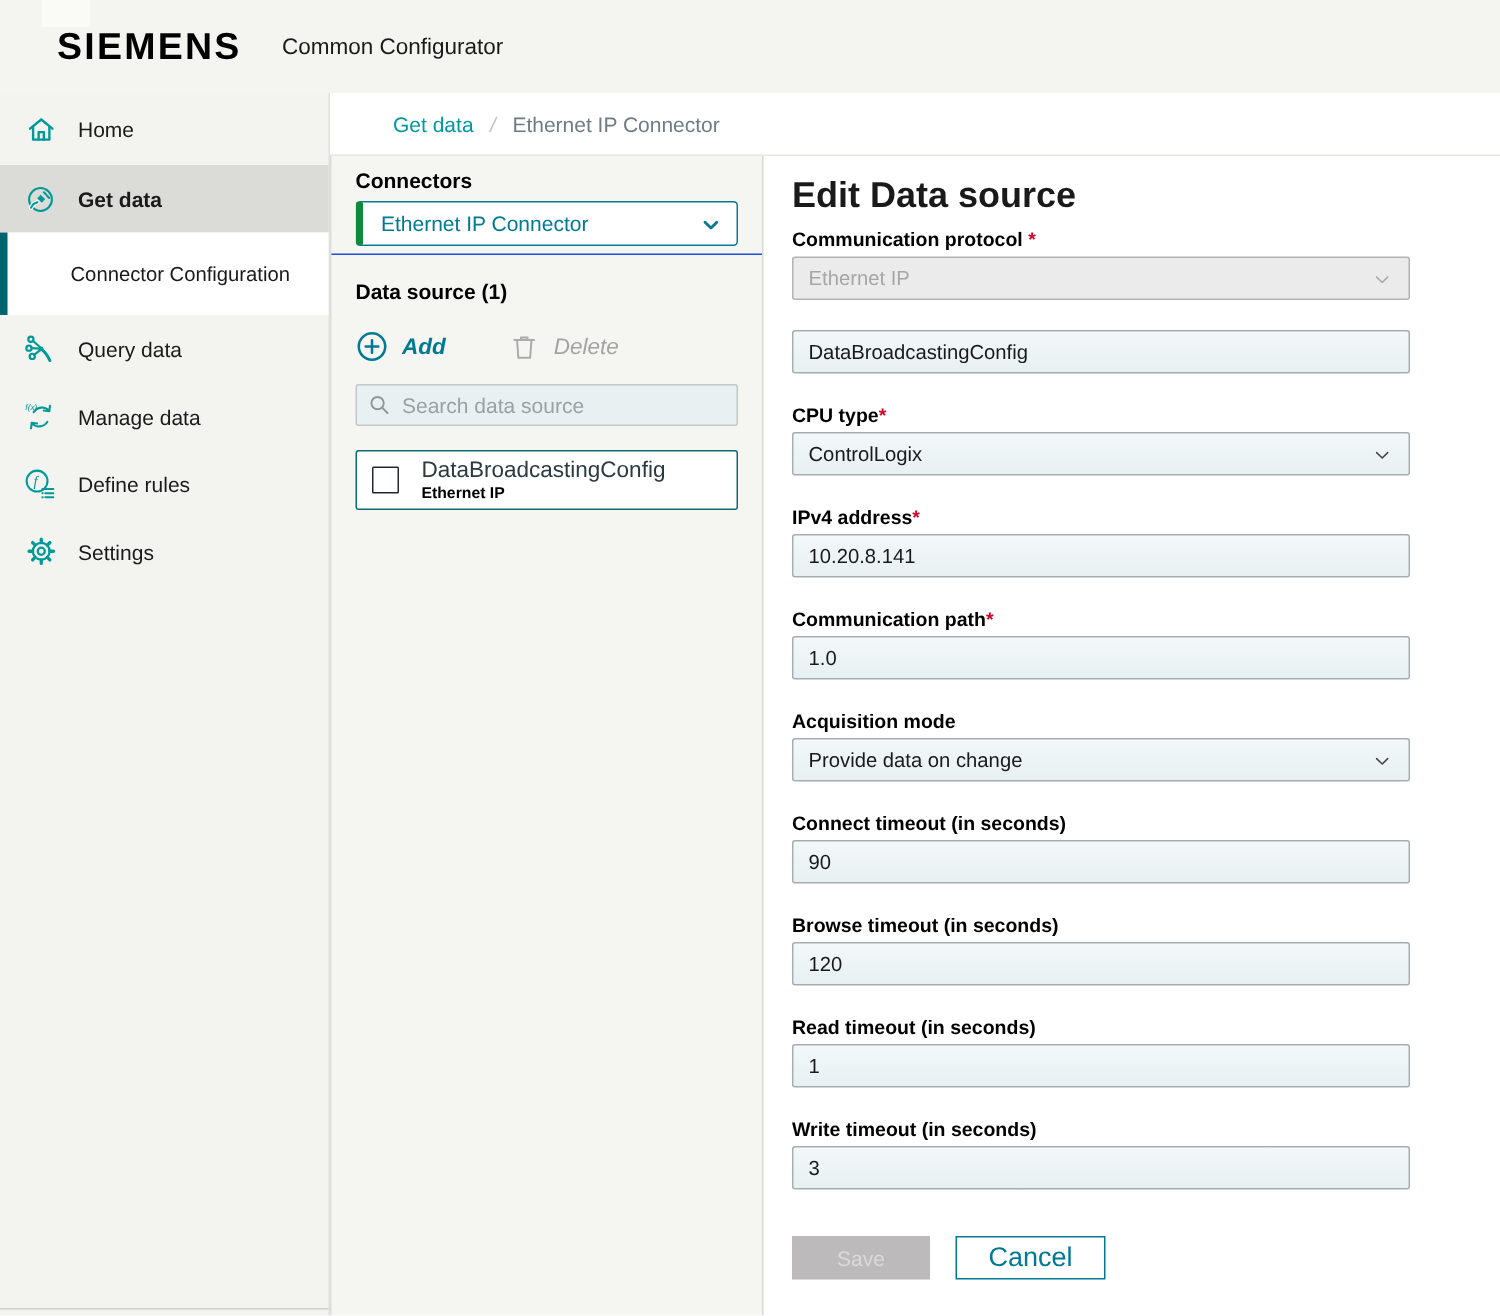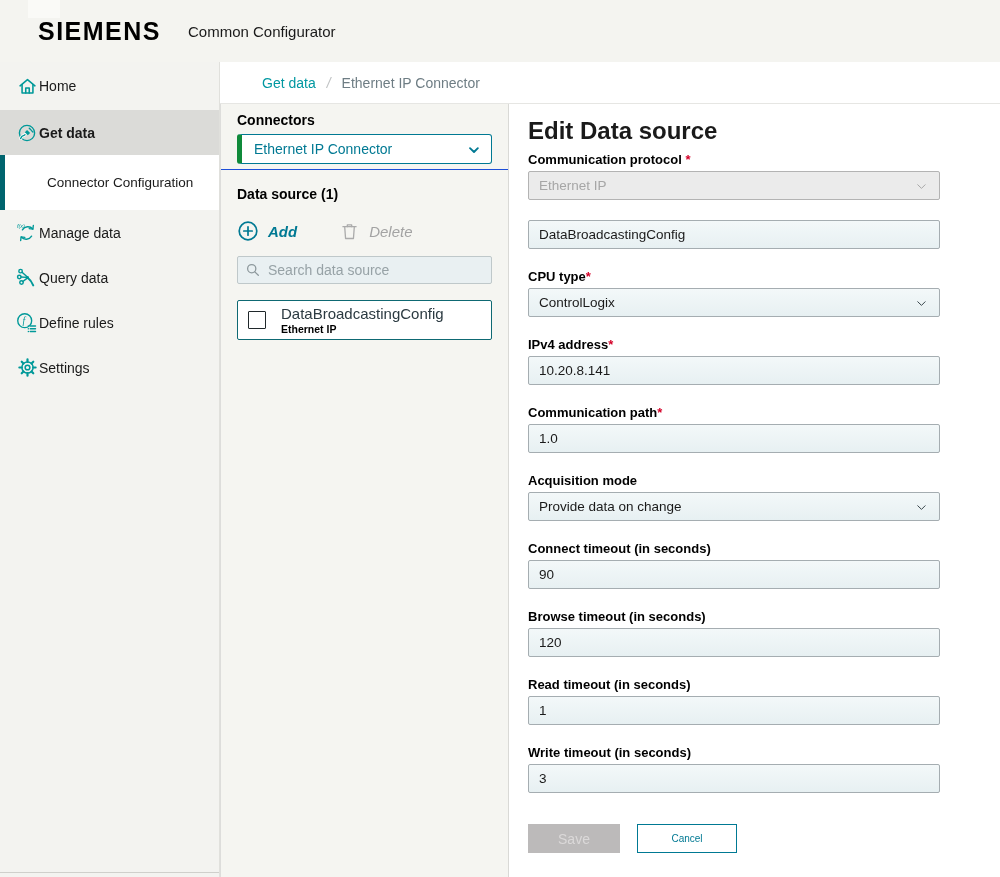--- a/index.html
+++ b/index.html
@@ -11,21 +11,21 @@
   svg { display:block; }
 
   
   .header { position:absolute; left:0; top:0; width:1000px; height:67px; background:#f4f4f0; border-bottom:1px solid #e4e4e0; }
   .corner-patch { position:absolute; left:28px; top:0; width:32px; height:18px; background:#fafaf7; }
   .logo { position:absolute; left:38px; top:17px; font-size:25px; font-weight:800; letter-spacing:1.5px; color:#000; }
   .app-title { position:absolute; left:188px; top:23px; font-size:15px; color:#1a1a1a; }
 
   
   .sidebar { position:absolute; left:0; top:62px; width:220px; bottom:0; background:#f3f3f0; border-right:1px solid #e0e0dc; }
-  .nav-item { position:relative; display:flex; align-items:center; padding-left:15px; font-size:14px; color:#1a1a1a; cursor:pointer; }
+  .nav-item { position:relative; display:flex; align-items:center; gap:13px; padding-left:15px; font-size:14px; color:#1a1a1a; cursor:pointer; }
   .nav-item .ni { width:24px; display:flex; justify-content:center; }
   .nav-home { height:48px; }
   .nav-active { height:45px; background:#dbdbd8; font-weight:700; }
   .nav-child { height:55px; background:#ffffff; border-left:5px solid #00646e; padding-left:42px; font-size:13.5px; }
   .nav-plain { height:45px; }
   .sidebar-bottom-line { position:absolute; left:0; bottom:4px; width:219px; height:1px; background:#cfcfcb; }
 
   
   .breadcrumb-bar { position:absolute; left:220px; top:62px; right:0; height:42px; background:#ffffff; border-bottom:1px solid #e6e6e3; display:flex; align-items:center; padding-left:42px; font-size:14px; }
   .bc-link { color:#0098a1; cursor:pointer; }
@@ -58,21 +58,21 @@
   .form-title { font-size:24px; font-weight:600; color:#1a1a1a; line-height:30px; margin-bottom:6px; }
   .fgroup { width:412px; margin-bottom:20px; }
   .flabel { display:block; font-size:13px; font-weight:700; line-height:16px; margin-bottom:3px; color:#000; }
   .req { color:#d40028; }
   .tin { width:100%; height:29px; border:1px solid #a5adb1; border-radius:2px; background:linear-gradient(#f3f8f9,#e7f0f2); font-size:13.5px; color:#1a1a1a; padding:0 10px; outline:none; font-family:inherit; }
   .fselect { width:100%; height:29px; border:1px solid #a5adb1; border-radius:2px; background:linear-gradient(#f3f8f9,#e7f0f2); font-size:13.5px; color:#1a1a1a; padding:0 10px; display:flex; align-items:center; position:relative; cursor:pointer; }
   .fselect .chev { position:absolute; right:10px; top:7px; }
   .fselect.disabled { background:#ebebeb; border-color:#b3b3b3; color:#a6a6a6; cursor:default; }
   .btn-row { display:flex; margin-top:31px; }
   .btn-save { width:92px; height:29px; background:#bcbaba; color:#dbd9d9; border:none; font-size:14px; font-family:inherit; }
-  .btn-cancel { width:100px; height:29px; margin-left:17px; background:#fff; border:1.5px solid #007993; color:#007993; font-size:10px; font-family:inherit; cursor:pointer; }
+  .btn-cancel { width:100px; height:29px; margin-left:17px; background:#fff; border:1.5px solid #007993; color:#007993; font-size:18px; font-family:inherit; cursor:pointer; }
 </style>
 </head>
 <body>
 
 <div class="header">
   <div class="corner-patch"></div>
   <div class="logo">SIEMENS</div>
   <div class="app-title">Common Configurator</div>
 </div>
 
@@ -94,45 +94,45 @@
         <path d="M9.6 11.1 L12.9 14.4 L15.4 11.9 L12.1 8.6 Z" fill="#009999" stroke="none"></path>
         <path d="M14.5 6.8 L16.2 8.5 M16.9 9.4 L18.4 10.9"></path>
         <path d="M9.8 13.8 C8.6 15 7.6 14.6 6.6 15.6 C5.9 16.3 5.8 17.2 5 18" stroke="#ffffff" stroke-width="3.2"></path>
         <path d="M9.8 13.8 C8.6 15 7.6 14.6 6.6 15.6 C5.9 16.3 5.8 17.2 5 18"></path>
       </svg>
     </span>
     <span>Get data</span>
   </div>
   <div class="nav-item nav-child">
     <span>Connector Configuration</span>
-  </div>
-  <div class="nav-item nav-plain">
-    <span class="ni">
-      <svg width="22" height="22" viewBox="0 0 24 24" fill="none" stroke="#009999" stroke-width="1.5" stroke-linecap="round" stroke-linejoin="round">
-        <path d="M7 8.5 A7 7 0 0 1 18.3 7.6"></path>
-          <path d="M18.9 3.8 L18.4 7.8 L14.4 7.3"></path>
-        <path d="M17 15.5 A7 7 0 0 1 5.7 16.4"></path>
-          <path d="M5.1 20.2 L5.6 16.2 L9.6 16.7"></path>
-        <text x="1" y="7" font-size="6" font-style="italic" fill="#009999" stroke="none" font-family="Liberation Sans,sans-serif">f(x)</text>
-      </svg>
-    </span>
-    <span>Manage data</span>
   </div>
   <div class="nav-item nav-plain">
     <span class="ni">
       <svg width="22" height="22" viewBox="0 0 24 24" fill="none" stroke="#009999" stroke-width="1.6" stroke-linecap="round" stroke-linejoin="round">
         <path d="M12.5 11.5 C15 13.5 17.3 16.5 18.8 20" stroke-width="2.2"></path>
         <circle cx="5" cy="4.5" r="1.9"></circle>
           <circle cx="3.6" cy="11" r="1.9"></circle>
           <circle cx="6" cy="17" r="1.9"></circle>
         <path d="M6.6 5.8 L11.8 10.4 M5.6 11 L11.5 11.3 M7.5 15.8 L11.9 12.4"></path>
         <circle cx="12.5" cy="11.5" r="1.6" fill="#009999" stroke="none"></circle>
       </svg>
     </span>
     <span>Query data</span>
+  </div>
+  <div class="nav-item nav-plain">
+    <span class="ni">
+      <svg width="22" height="22" viewBox="0 0 24 24" fill="none" stroke="#009999" stroke-width="1.5" stroke-linecap="round" stroke-linejoin="round">
+        <path d="M7 8.5 A7 7 0 0 1 18.3 7.6"></path>
+          <path d="M18.9 3.8 L18.4 7.8 L14.4 7.3"></path>
+        <path d="M17 15.5 A7 7 0 0 1 5.7 16.4"></path>
+          <path d="M5.1 20.2 L5.6 16.2 L9.6 16.7"></path>
+        <text x="1" y="7" font-size="6" font-style="italic" fill="#009999" stroke="none" font-family="Liberation Sans,sans-serif">f(x)</text>
+      </svg>
+    </span>
+    <span>Manage data</span>
   </div>
   <div class="nav-item nav-plain">
     <span class="ni">
       <svg width="22" height="22" viewBox="0 0 24 24" fill="none" stroke="#009999" stroke-width="1.5" stroke-linecap="round" stroke-linejoin="round">
         <circle cx="9.5" cy="9.5" r="7.6"></circle>
         <text x="7" y="13.3" font-size="10.5" font-style="italic" fill="#009999" stroke="none" font-family="Liberation Serif,serif">f</text>
         <path d="M15.5 15.3 H21.3 M15.5 18.3 H21.3 M15.5 21.3 H21.3"></path>
         <rect x="12.8" y="14.6" width="1.4" height="1.4" fill="#009999" stroke="none"></rect>
         <rect x="12.8" y="17.6" width="1.4" height="1.4" fill="#009999" stroke="none"></rect>
         <rect x="12.8" y="20.6" width="1.4" height="1.4" fill="#009999" stroke="none"></rect>

